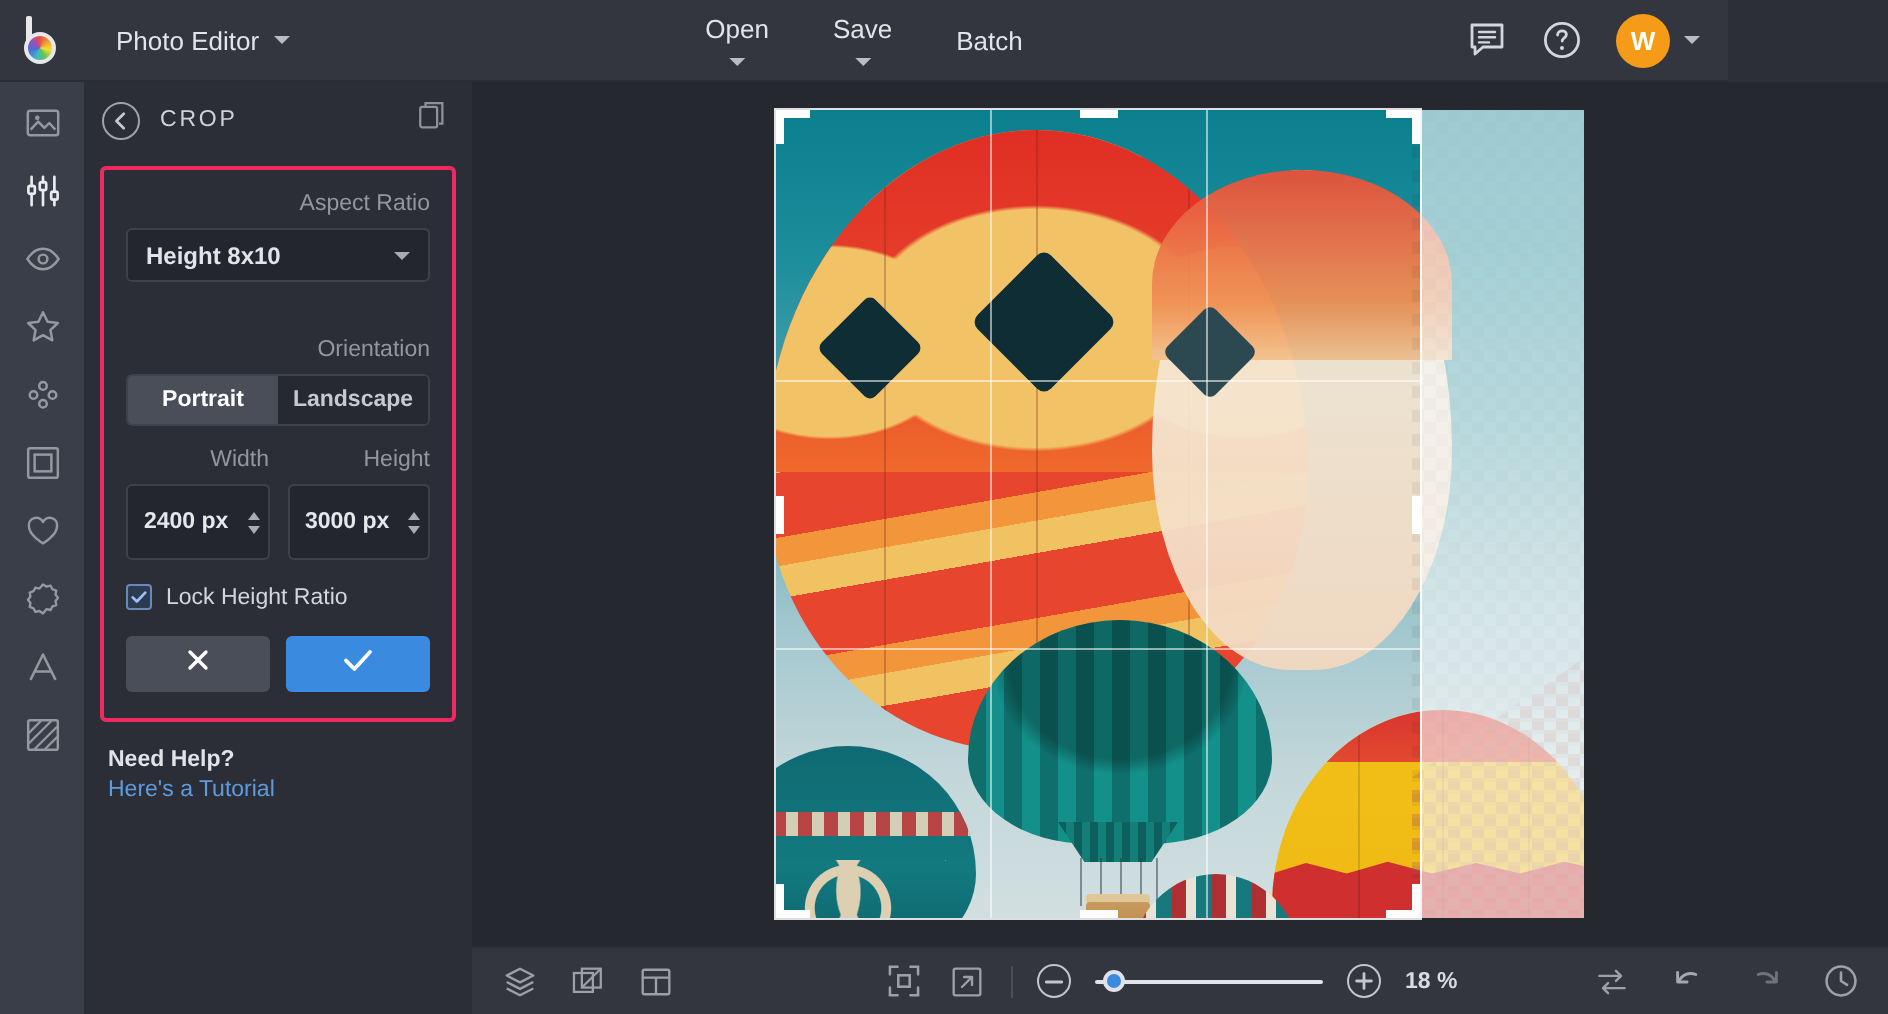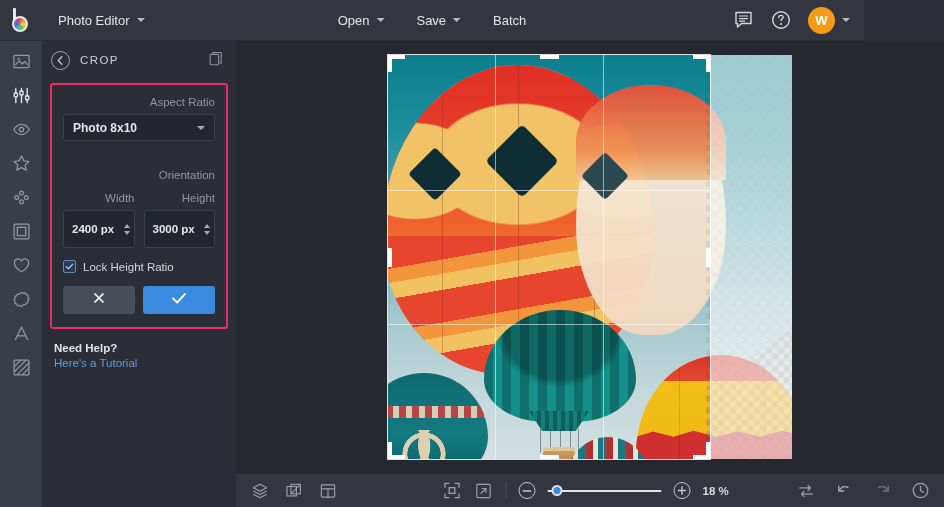--- a/index.html
+++ b/index.html
@@ -36,21 +36,21 @@
   }
   .chev { width: 0; height: 0; border-left: 4px solid transparent; border-right: 4px solid transparent;
           border-top: 4.5px solid #b9bcc6; }
 
   .center-actions {
     position: absolute; left: 50%; transform: translateX(-50%);
     display: flex; align-items: center; gap: 6px;
   }
   .tb-btn {
     color: #e3e4e8; font-size: 13px; padding: 7px 13px; border-radius: 3px;
-    display: flex; align-items: center; gap: 7px; cursor: pointer; white-space: nowrap;
+    display: flex; align-items: center; gap: 7px; cursor: pointer; white-space: nowrap; flex-direction: column;
   }
 
   .right-actions {
     position: absolute; right: 14px; display: flex; align-items: center; gap: 16px;
   }
   .ico-btn { width: 22px; height: 22px; display: flex; align-items: center; justify-content: center; cursor: pointer; }
   .avatar {
     width: 27px; height: 27px; border-radius: 50%; background: #f59b18;
     color: #fff; font-size: 13px; font-weight: bold; display: flex;
     align-items: center; justify-content: center; cursor: pointer;
@@ -456,25 +456,29 @@
         <svg width="15" height="15" viewBox="0 0 16 16">
             <rect x="1.2" y="3.6" width="9" height="11" rx="1" fill="none" stroke="#b9bcc6" stroke-width="1.2"></rect>
             <path d="M4 3.2V1.6h9v11h-1.8" fill="none" stroke="#b9bcc6" stroke-width="1.2"></path>
           </svg>
       </div>
     </div>
 
     <div class="crop-box">
       <div class="field-label">Aspect Ratio</div>
       <div class="select">
-        <span>Photo 8x10</span>
+        <span>Height 8x10</span>
         <span class="chev2"></span>
       </div>
 
       <div class="field-label" style="margin-top:28px">Orientation</div>
+      <div class="seg">
+        <div class="seg-item sel">Portrait</div>
+        <div class="seg-item">Landscape</div>
+      </div>
 
       <div class="wh-row" style="margin-top:11px">
         <div class="wh-col">
           <div class="field-label">Width</div>
           <div class="num-input">
             <span>2400 px</span>
             <span class="spin">
                 <i class="up"></i>
                 <i class="dn"></i>
               </span>

